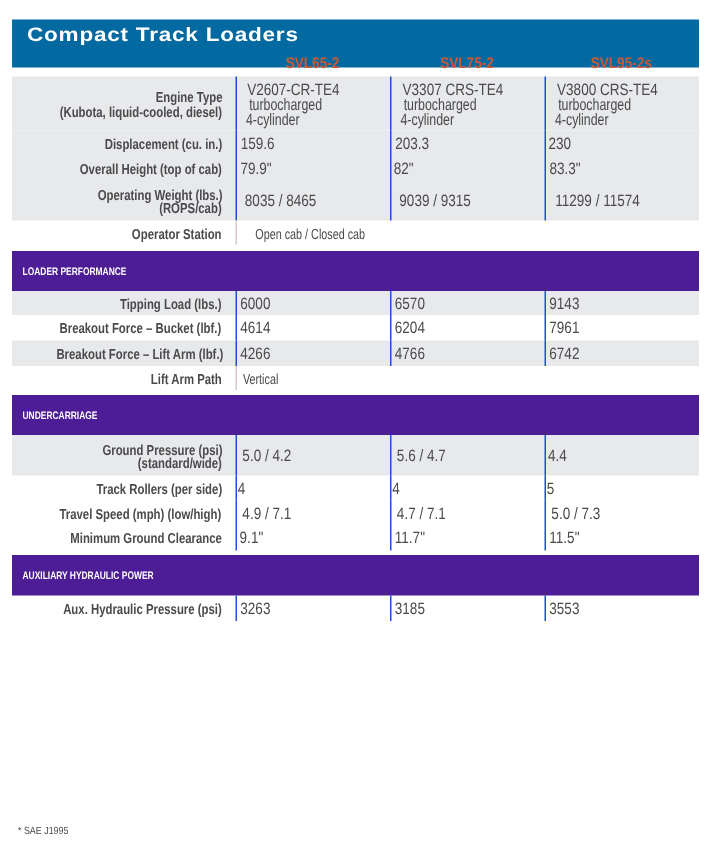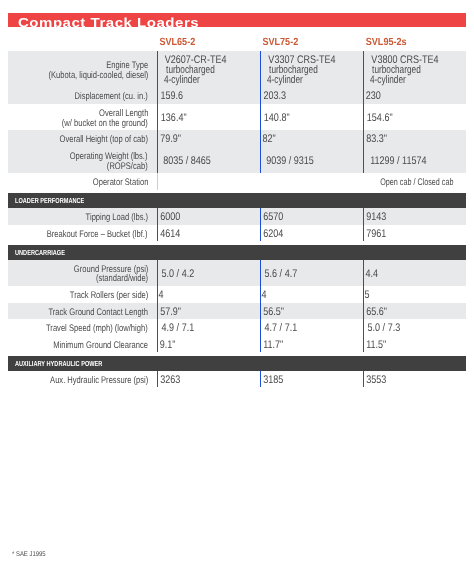--- a/index.html
+++ b/index.html
@@ -1,42 +1,42 @@
 <!DOCTYPE html>
 <html><head>
 <meta charset="utf-8">
 <style>
   html,body{margin:0;padding:0;background:#ffffff;}
   *{-webkit-font-smoothing:antialiased;text-rendering:geometricPrecision;}
   body{width:474px;height:570px;font-family:"Liberation Sans",sans-serif;-webkit-font-smoothing:antialiased;}
   .page{position:relative;width:474px;height:570px;overflow:hidden;will-change:transform;}
 
-  .title-bar{position:absolute;left:8px;top:13px;width:458px;height:14px;background:#ef4444;}
+  .title-bar{position:absolute;left:8px;top:13px;width:458px;height:32px;background:#0369a1;}
   .title-text{position:absolute;left:9.5px;top:3.2px;color:#ffffff;font-size:13px;font-weight:bold;letter-spacing:0.45px;line-height:13px;transform:scaleX(1.155);transform-origin:0 0;}
 
   .spec{position:absolute;left:8px;top:32px;width:458px;border-collapse:collapse;table-layout:fixed;}
   .spec td{padding:0;vertical-align:middle;}
 
   .col-label{width:149px;}
   .col-v{width:103px;}
 
   tr.head td{height:19px;box-sizing:border-box;vertical-align:middle;padding-top:2px;}
-  .modelname{color:#CB5935;font-size:10.3px;font-weight:bold;text-align:left;}
+  .modelname{color:#CB5935;font-size:10.3px;font-weight:bold;text-align:center;}
   .modelname span{display:inline-block;transform:scaleX(0.88);}
 
   tr.r td{font-size:9.6px;color:#4A4A4C;padding:3.45px 0;}
   tr.r.g td{background:#E8E9EA;}
-  tr.r td.lab{text-align:right;padding-right:8.6px;font-weight:normal;line-height:9.75px;}
+  tr.r td.lab{text-align:right;padding-right:8.6px;font-weight:bold;line-height:9.75px;}
   tr.r td.lab span{display:inline-block;white-space:nowrap;transform:scaleX(0.79);transform-origin:100% 50%;position:relative;top:1.7px;}
   tr.r td.val{text-align:left;line-height:9.75px;border-left:1px solid #1d4ed8;font-size:11px;}
   tr.r td.val span,tr.r td.span span{display:inline-block;white-space:nowrap;transform:scaleX(0.82);transform-origin:50% 50%;position:relative;top:1.7px;}
   tr.r td.val span.lc,tr.r td.span span.lc{transform:scaleX(0.75);}
-  tr.r td.span{text-align:right;line-height:9.75px;border-left:1px solid #D5CCC7;font-size:9.6px;}
+  tr.r td.span{text-align:left;line-height:9.75px;border-left:1px solid #D5CCC7;font-size:9.6px;}
 
-  tr.sec td{background:#404040;height:15px;padding:0;position:relative;overflow:hidden;line-height:0;}
+  tr.sec td{background:#4c1d95;height:27px;padding:0;position:relative;overflow:hidden;line-height:0;}
   .sec-text{color:#ffffff;font-size:7.3px;font-weight:bold;display:inline-block;line-height:15px;
             transform:scaleX(0.77);transform-origin:0 50%;margin-left:6.8px;}
 
   tr.gap td{height:3.25px;background:#ffffff;border:0;padding:0;}
 
   .footnote{position:absolute;left:12.3px;top:550px;font-size:6.9px;color:#4A4A4C;
             display:inline-block;transform:scaleX(0.86);transform-origin:0 50%;line-height:9px;}
 </style>
 </head>
 <body>
@@ -65,26 +65,20 @@
           <td class="val"><span class="">V2607-CR-TE4</span><br><span class="lc">turbocharged</span><br><span class="lc">4-cylinder</span></td>
           <td class="val"><span class="">V3307 CRS-TE4</span><br><span class="lc">turbocharged</span><br><span class="lc">4-cylinder</span></td>
           <td class="val"><span class="">V3800 CRS-TE4</span><br><span class="lc">turbocharged</span><br><span class="lc">4-cylinder</span></td>
         </tr>
         <tr class="r g">
           <td class="lab"><span class="lc">Displacement (cu. in.)</span></td>
           <td class="val"><span class="">159.6</span></td>
           <td class="val"><span class="">203.3</span></td>
           <td class="val"><span class="">230</span></td>
         </tr>
-        <tr class="r">
-          <td class="lab"><span class="lc">Overall Length</span><br><span class="lc">(w/ bucket on the ground)</span></td>
-          <td class="val"><span class="">136.4"</span></td>
-          <td class="val"><span class="">140.8"</span></td>
-          <td class="val"><span class="">154.6"</span></td>
-        </tr>
         <tr class="r g">
           <td class="lab"><span class="lc">Overall Height (top of cab)</span></td>
           <td class="val"><span class="">79.9"</span></td>
           <td class="val"><span class="">82"</span></td>
           <td class="val"><span class="">83.3"</span></td>
         </tr>
         <tr class="r g">
           <td class="lab"><span class="lc">Operating Weight (lbs.)</span><br><span class="lc">(ROPS/cab)</span></td>
           <td class="val"><span class="">8035 / 8465</span></td>
           <td class="val"><span class="">9039 / 9315</span></td>
@@ -105,43 +99,47 @@
           <td class="val"><span class="">6000</span></td>
           <td class="val"><span class="">6570</span></td>
           <td class="val"><span class="">9143</span></td>
         </tr>
         <tr class="r">
           <td class="lab"><span class="lc">Breakout Force – Bucket (lbf.)</span></td>
           <td class="val"><span class="">4614</span></td>
           <td class="val"><span class="">6204</span></td>
           <td class="val"><span class="">7961</span></td>
         </tr>
+        <tr class="r g">
+          <td class="lab"><span class="lc">Breakout Force – Lift Arm (lbf.)</span></td>
+          <td class="val"><span class="">4266</span></td>
+          <td class="val"><span class="">4766</span></td>
+          <td class="val"><span class="">6742</span></td>
+        </tr>
+        <tr class="r">
+          <td class="lab"><span class="lc">Lift Arm Path</span></td>
+          <td class="span" colspan="3"><span class="lc">Vertical</span></td>
+        </tr>
         <tr class="gap">
           <td colspan="4"></td>
         </tr>
         <tr class="sec">
           <td colspan="4"><span class="sec-text">UNDERCARRIAGE</span></td>
         </tr>
         <tr class="r g">
           <td class="lab"><span class="lc">Ground Pressure (psi)</span><br><span class="lc">(standard/wide)</span></td>
           <td class="val"><span class="">5.0 / 4.2</span></td>
           <td class="val"><span class="">5.6 / 4.7</span></td>
           <td class="val"><span class="">4.4</span></td>
         </tr>
         <tr class="r">
           <td class="lab"><span class="lc">Track Rollers (per side)</span></td>
           <td class="val"><span class="">4</span></td>
           <td class="val"><span class="">4</span></td>
           <td class="val"><span class="">5</span></td>
-        </tr>
-        <tr class="r g">
-          <td class="lab"><span class="lc">Track Ground Contact Length</span></td>
-          <td class="val"><span class="">57.9"</span></td>
-          <td class="val"><span class="">56.5"</span></td>
-          <td class="val"><span class="">65.6"</span></td>
         </tr>
         <tr class="r">
           <td class="lab"><span class="lc">Travel Speed (mph) (low/high)</span></td>
           <td class="val"><span class="">4.9 / 7.1</span></td>
           <td class="val"><span class="">4.7 / 7.1</span></td>
           <td class="val"><span class="">5.0 / 7.3</span></td>
         </tr>
         <tr class="r">
           <td class="lab"><span class="lc">Minimum Ground Clearance</span></td>
           <td class="val"><span class="">9.1"</span></td>

